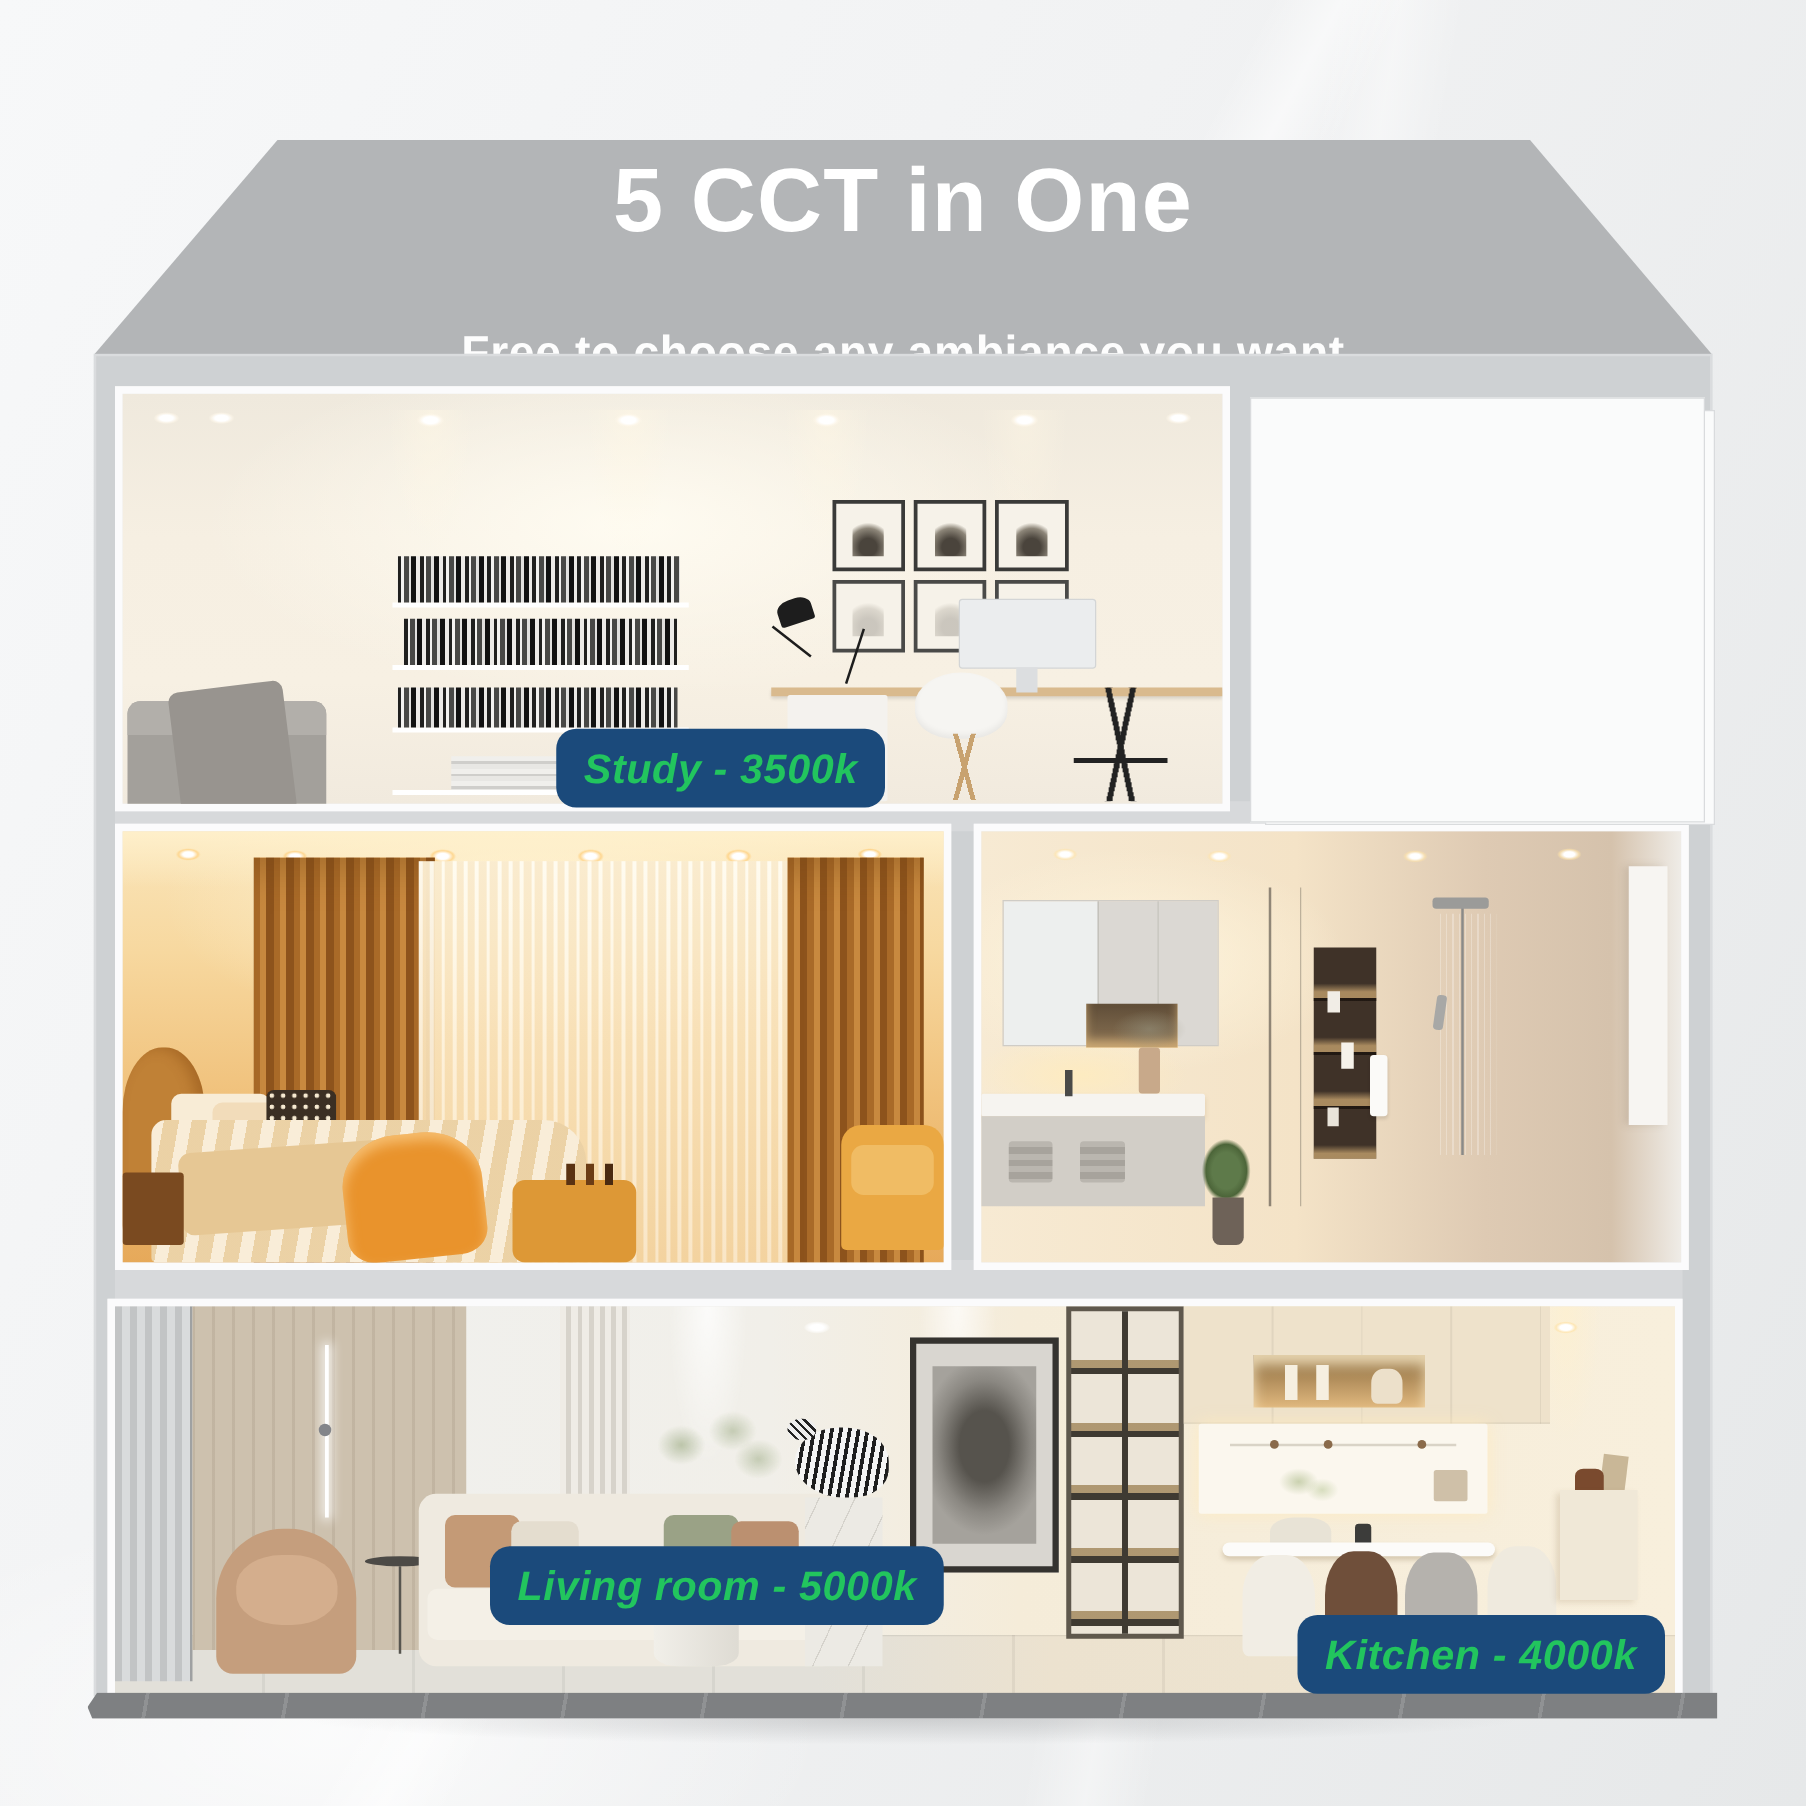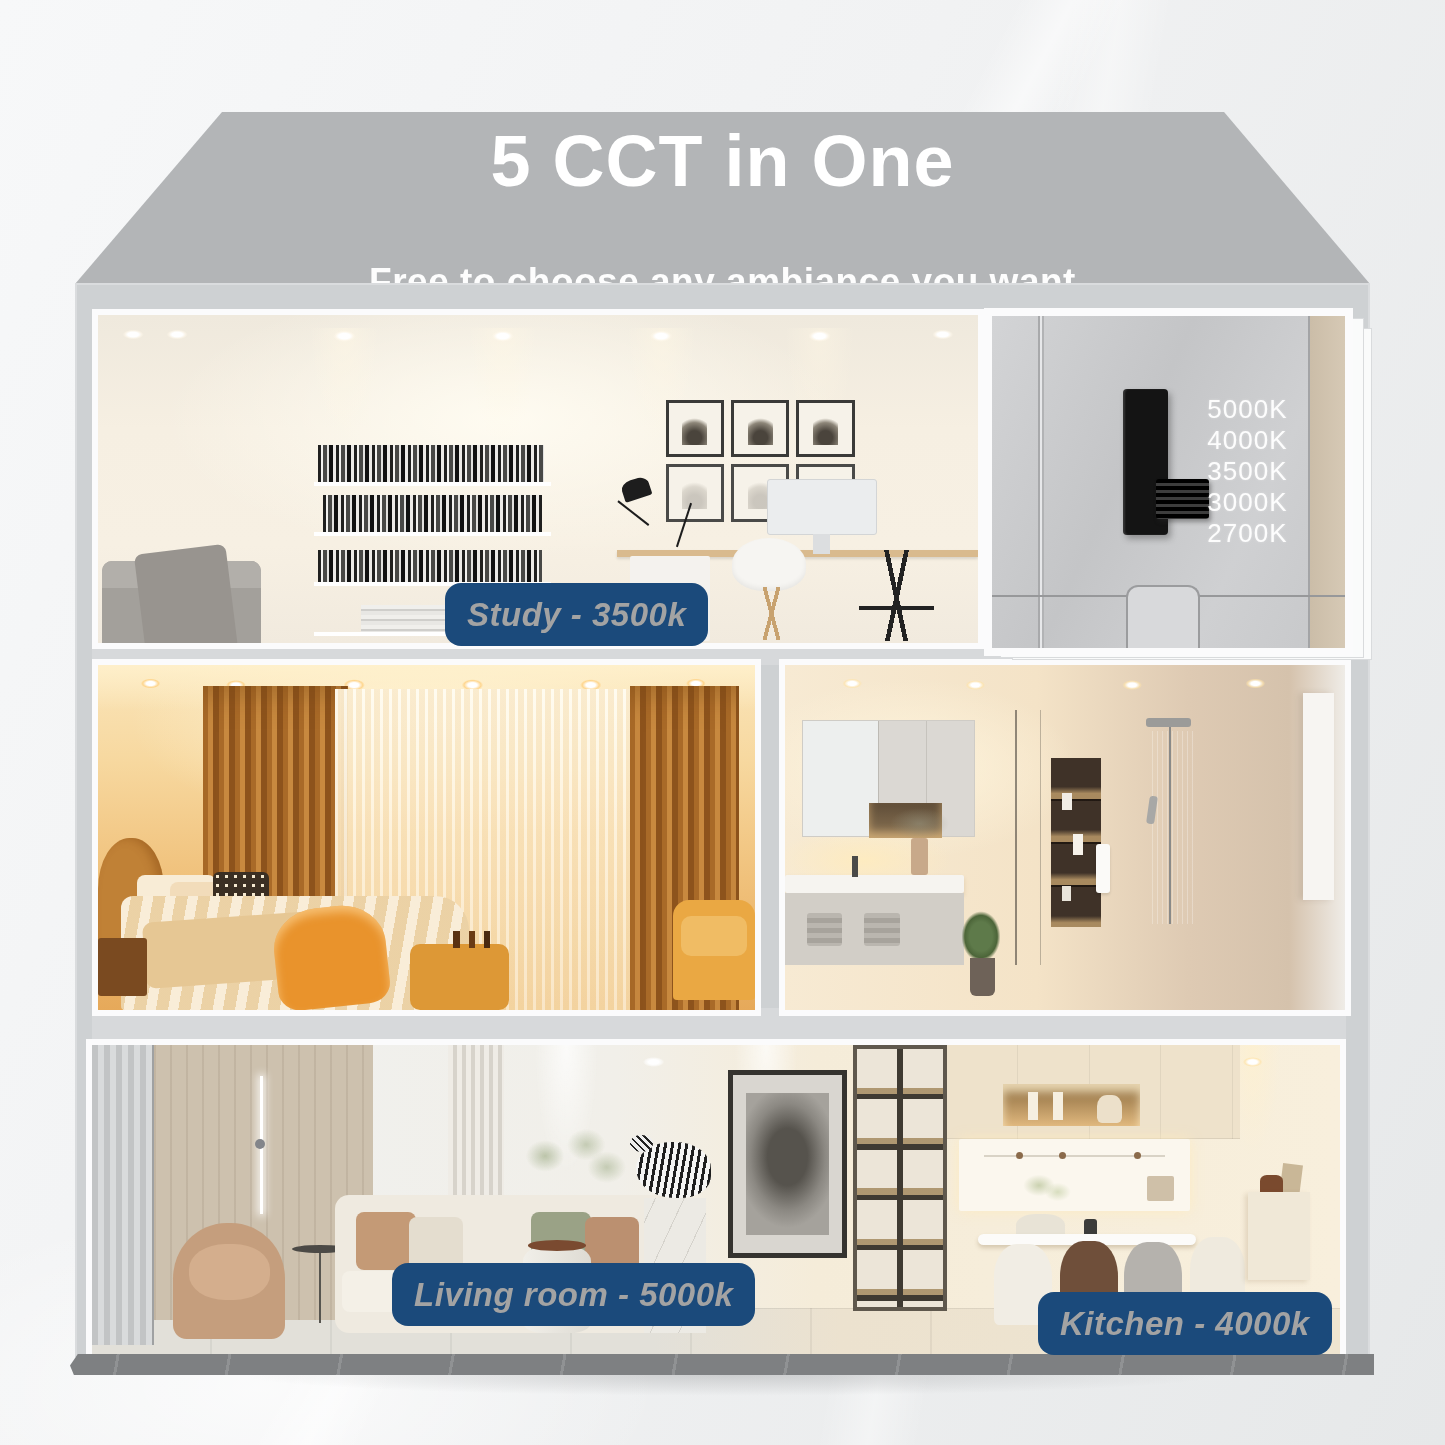--- a/index.html
+++ b/index.html
@@ -34,26 +34,26 @@
   .bedroom{left:92px;top:659px;width:669px;height:357px;}
   .bathroom{left:779px;top:659px;width:572px;height:357px;}
   .bottomfloor{left:86px;top:1039px;width:1260px;height:325px;}
   .inset{left:984px;top:308px;width:369px;height:348px;border-width:8px;z-index:5;}
   .sheet{position:absolute;background:#fafbfb;border:1px solid #d9dbdd;z-index:3;}
   .sheet1{left:1000px;top:318px;width:364px;height:340px;}
   .sheet2{left:1012px;top:328px;width:360px;height:332px;}
   .abs{position:absolute;}
   
   .room-label{position:absolute;z-index:9;display:inline-flex;align-items:center;justify-content:center;
-    height:63px;padding:0 22px;background:#1b4a7b;border-radius:16px;color:#a3a3a3;
+    height:63px;padding:0 22px;background:#1b4a7b;border-radius:16px;color:#22c55e;
     font-size:33px;font-weight:700;font-style:italic;letter-spacing:.5px;white-space:nowrap;}
   .lab-study{left:445px;top:583px;}
   .lab-bedroom{left:445px;top:944px;}
   .lab-bathroom{left:988px;top:942px;}
-  .lab-living{left:392px;top:1263px;}
+  .lab-living{left:392px;top:1237px;}
   .lab-kitchen{left:1038px;top:1292px;}
   
   .study .base{inset:0;background:
     radial-gradient(55% 60% at 46% 32%,rgba(255,252,242,.95),rgba(255,252,242,0) 70%),
     linear-gradient(180deg,#efe9dd 0%,#f6efe2 35%,#f7f0e3 70%,#f1eade 100%);}
   .st-lights{left:0;top:1%;width:100%;height:10%;background-image:
     radial-gradient(13px 6px at 4% 50%,#fff 40%,rgba(255,248,235,.55) 65%,transparent 80%),
     radial-gradient(13px 6px at 9% 50%,#fff 40%,rgba(255,248,235,.55) 65%,transparent 80%),
     radial-gradient(14px 7px at 28% 55%,#fff 40%,rgba(255,248,235,.55) 65%,transparent 80%),
     radial-gradient(14px 7px at 46% 55%,#fff 40%,rgba(255,248,235,.55) 65%,transparent 80%),
@@ -330,37 +330,20 @@
     <div class="abs st-lamparm"></div>
     <div class="abs st-lampstem"></div>
     <div class="abs st-lamphead"></div>
     <div class="abs st-chairback"></div>
     <div class="abs st-chairlegs"></div>
     <div class="abs st-trestle"></div>
   </div>
 
   <div class="sheet sheet2"></div>
   <div class="sheet sheet1"></div>
-  <div class="photo inset">
-    <div class="abs base"></div>
-    <div class="abs in-seam"></div>
-    <div class="abs in-seam2"></div>
-    <div class="abs in-tan"></div>
-    <div class="abs in-seamb"></div>
-    <div class="abs in-clip"></div>
-    <div class="abs in-switch"></div>
-    <div class="abs in-knob"></div>
-    <div class="abs in-labels">
-      <span>5000K</span>
-      <span>4000K</span>
-      <span>3500K</span>
-      <span>3000K</span>
-      <span>2700K</span>
-    </div>
-  </div>
 
   <div class="photo bedroom">
     <div class="abs base"></div>
     <div class="abs bd-cove"></div>
     <div class="abs bd-lights"></div>
     <div class="abs bd-curtain bd-cl"></div>
     <div class="abs bd-sheer"></div>
     <div class="abs bd-curtain bd-cr"></div>
     <div class="abs bd-headboard"></div>
     <div class="abs bd-pillow1"></div>

